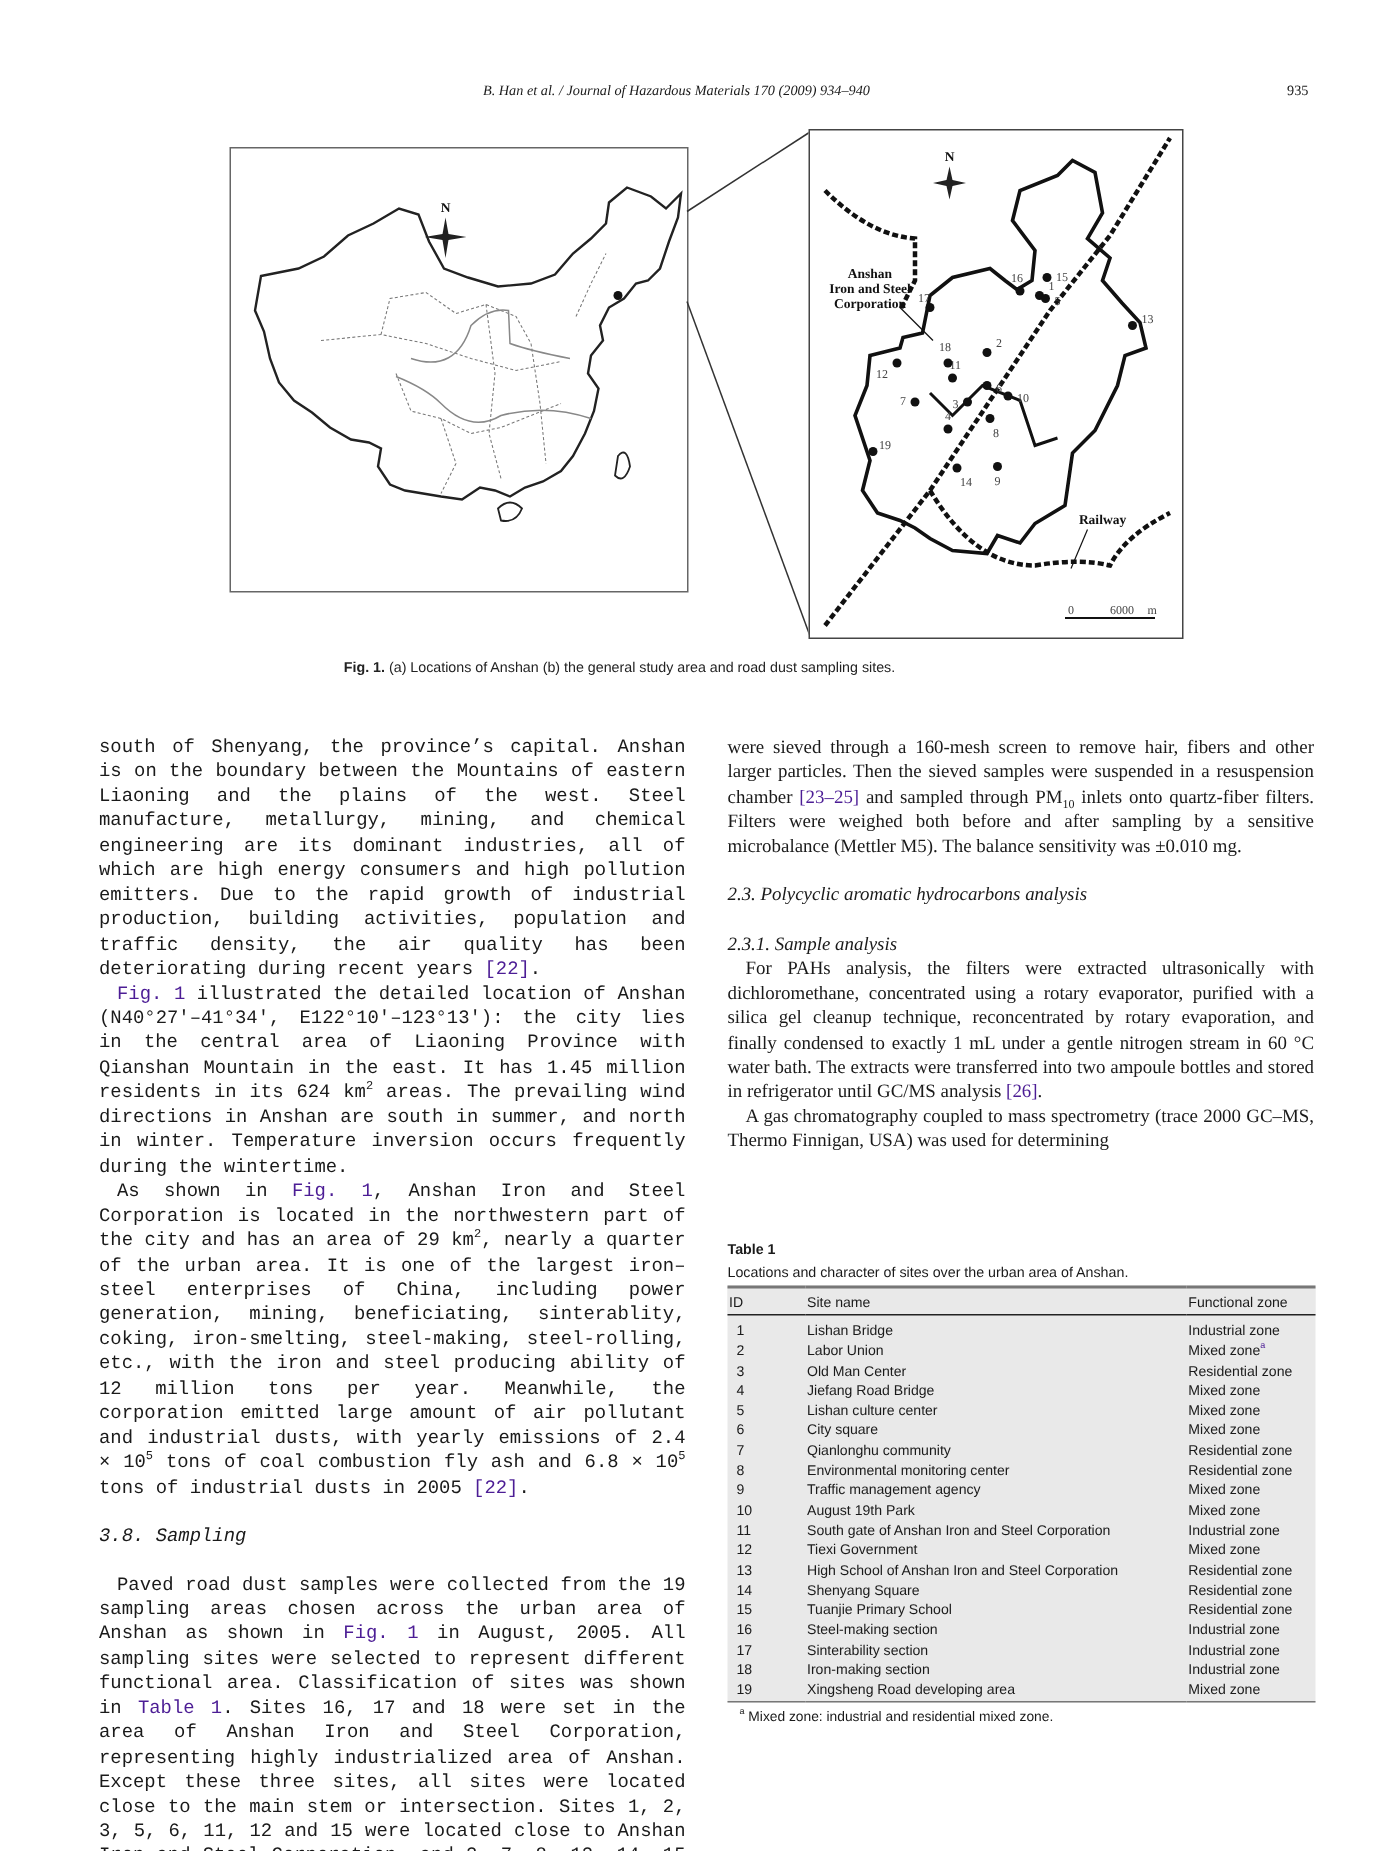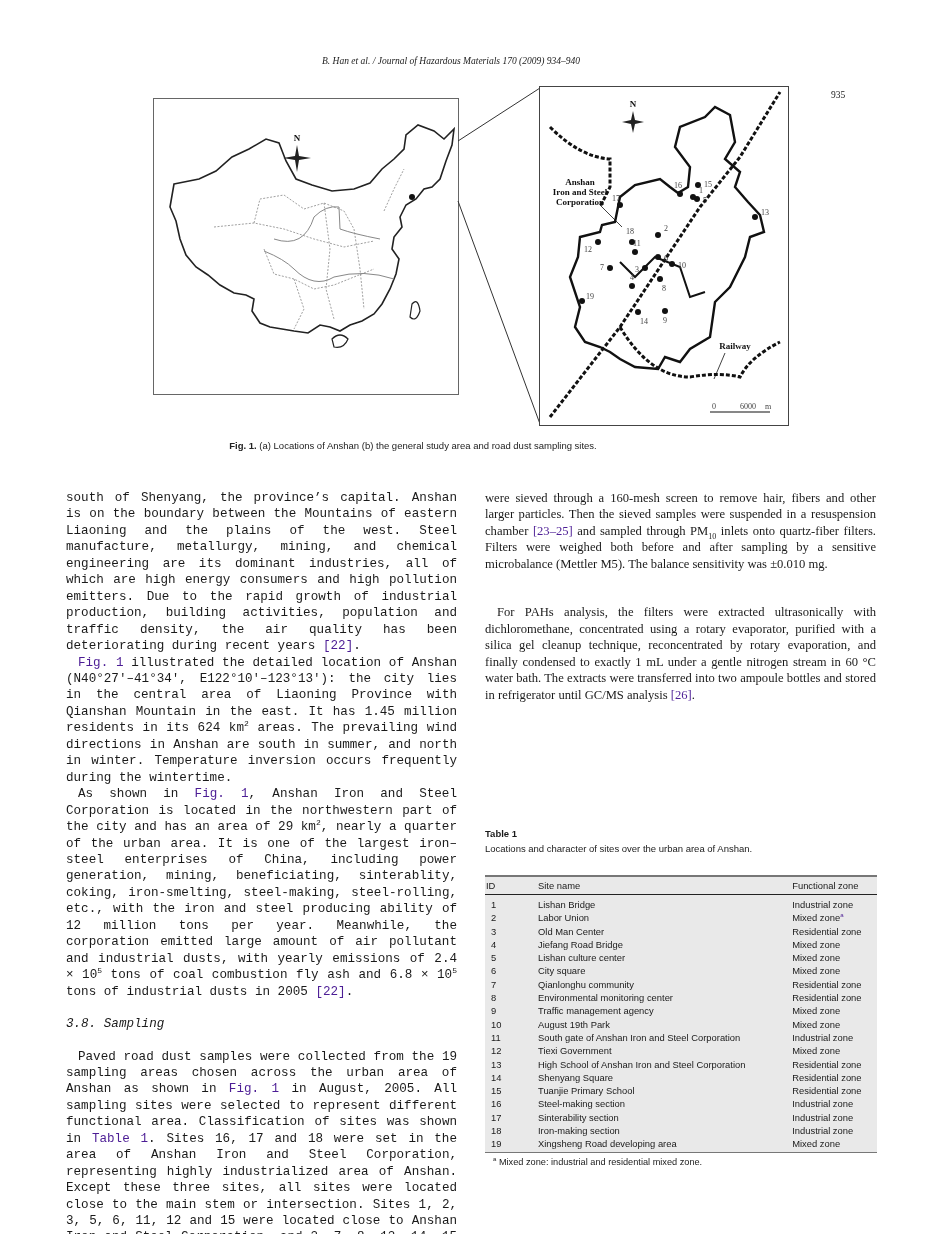--- a/index.html
+++ b/index.html
@@ -1,37 +1,37 @@
 <!DOCTYPE html>
 <html><head>
 <meta charset="utf-8">
 <style>
   html,body{margin:0;padding:0;background:#fff;}
   body{width:926px;height:1234px;position:relative;overflow:hidden;font-family:"DejaVu Serif","Liberation Serif",serif;color:#1a1a1a;}
   .header{position:absolute;top:56px;left:0;width:926px;font-size:9.5px;font-style:italic;font-family:"Liberation Serif",serif;}
   .header .jt{position:absolute;left:322px;}
-  .header .pg{position:absolute;left:831px;font-style:normal;margin-top:34px;}
+  .header .pg{position:absolute;left:858px;font-style:normal;}
   .fig{position:absolute;top:86px;left:153px;width:640px;height:342px;}
   .fig-a{position:absolute;left:0;top:12px;width:306px;height:297px;border:1.5px solid #666;box-sizing:border-box;background:#fff;}
   .fig-b{position:absolute;left:386px;top:0;width:250px;height:340px;border:1.5px solid #444;box-sizing:border-box;background:#fff;}
   .caption{position:absolute;top:440px;left:0;width:826px;text-align:center;font-size:9.5px;font-family:"Liberation Sans",sans-serif;color:#222;}
   .caption b{font-weight:bold;}
   .col{position:absolute;font-family:"Liberation Serif",serif;font-size:12.6px;line-height:16.45px;text-align:justify;}
   .col-left{left:66px;top:490px;width:391px;font-family:Liberation Mono, monospace;}
   .col-right{left:485px;top:490px;width:391px;}
   .col p{margin:0;}
   .indent{text-indent:12px;}
   .link{color:#4c1d95;}
   .sec{font-style:italic;margin:0;}
   .gap{height:16px;}
   sup,sub{font-size:8px;line-height:0;}
   .tbl-wrap{position:absolute;left:485px;top:828px;width:392px;font-family:"Liberation Sans",sans-serif;}
   .tbl-title{font-weight:bold;font-size:9.5px;}
   .tbl-cap{font-size:9.5px;margin-top:4px;}
-  table{width:392px;border-collapse:collapse;font-size:9.4px;margin-top:21px;background:#e9e9e9;}
+  table{width:392px;border-collapse:collapse;font-size:9.4px;margin-top:3px;background:#e9e9e9;}
   th{font-weight:normal;text-align:left;padding:3px 0 3px 1px;border-top:2px solid #777;border-bottom:1.2px solid #222;background:#e9e9e9;}
   td{padding:0 0 0 1px;line-height:13.3px;}
   tr.first td{padding-top:3px;}
   tr.last td{border-bottom:1.5px solid #777;padding-bottom:1px;}
   td.id{width:46px;padding-left:6px;}
   .foot{font-size:9.2px;margin-top:4px;padding-left:8px;}
   .foot sup{font-size:6px;}
   .map-label{font-family:"Liberation Serif",serif;font-weight:bold;font-size:9px;fill:#111;}
   .site-num{font-family:"Liberation Serif",serif;font-size:8px;fill:#444;}
 </style>
@@ -144,22 +144,25 @@
   <p class="indent"><span>As shown in </span><span class="link">Fig. 1</span><span>, Anshan Iron and Steel Corporation is located in the northwestern part of the city and has an area of 29 km</span><sup>2</sup><span>, nearly a quarter of the urban area. It is one of the largest iron–steel enterprises of China, including power generation, mining, beneficiating, sinterablity, coking, iron-smelting, steel-making, steel-rolling, etc., with the iron and steel producing ability of 12 million tons per year. Meanwhile, the corporation emitted large amount of air pollutant and industrial dusts, with yearly emissions of 2.4 × 10</span><sup>5</sup><span> tons of coal combustion fly ash and 6.8 × 10</span><sup>5</sup><span> tons of industrial dusts in 2005 </span><span class="link">[22]</span>.</p>
   <div class="gap"></div>
   <p class="sec">3.8.  Sampling</p>
   <div class="gap"></div>
   <p class="indent"><span>Paved road dust samples were collected from the 19 sampling areas chosen across the urban area of Anshan as shown in </span><span class="link">Fig. 1</span><span> in August, 2005. All sampling sites were selected to represent different functional area. Classification of sites was shown in </span><span class="link">Table 1</span><span>. Sites 16, 17 and 18 were set in the area of Anshan Iron and Steel Corporation, representing highly industrialized area of Anshan. Except these three sites, all sites were located close to the main stem or intersection. Sites 1, 2, 3, 5, 6, 11, 12 and 15 were located close to Anshan Iron and Steel Corporation, and 3, 7, 8, 13, 14, 15 were in residential area with high density population. All 19 samples were swept from representative portions of major paved road surfaces with a plastic brush and dustpan.</span></p>
 </div>
 
 <div class="col col-right">
   <p><span>were sieved through a 160-mesh screen to remove hair, fibers and other larger particles. Then the sieved samples were suspended in a resuspension chamber </span><span class="link">[23–25]</span><span> and sampled through PM</span><sub>10</sub><span> inlets onto quartz-fiber filters. Filters were weighed both before and after sampling by a sensitive microbalance (Mettler M5). The balance sensitivity was ±0.010 mg.</span></p>
   <div class="gap"></div>
-  <div class="gap"></div>
+  <p class="sec">2.3.  Polycyclic aromatic hydrocarbons analysis</p>
+  <div class="gap"></div>
+  <p class="sec">2.3.1.  Sample analysis</p>
   <p class="indent"><span>For PAHs analysis, the filters were extracted ultrasonically with dichloromethane, concentrated using a rotary evaporator, purified with a silica gel cleanup technique, reconcentrated by rotary evaporation, and finally condensed to exactly 1 mL under a gentle nitrogen stream in 60 °C water bath. The extracts were transferred into two ampoule bottles and stored in refrigerator until GC/MS analysis </span><span class="link">[26]</span><span>.</span></p>
+  <p class="indent">A gas chromatography coupled to mass spectrometry (trace 2000 GC–MS, Thermo Finnigan, USA) was used for determining</p>
 </div>
 
 <div class="tbl-wrap">
   <div class="tbl-title">Table 1</div>
   <div class="tbl-cap">Locations and character of sites over the urban area of Anshan.</div>
   <table>
     <thead>
       <tr>
         <th>ID</th>
         <th>Site name</th>

